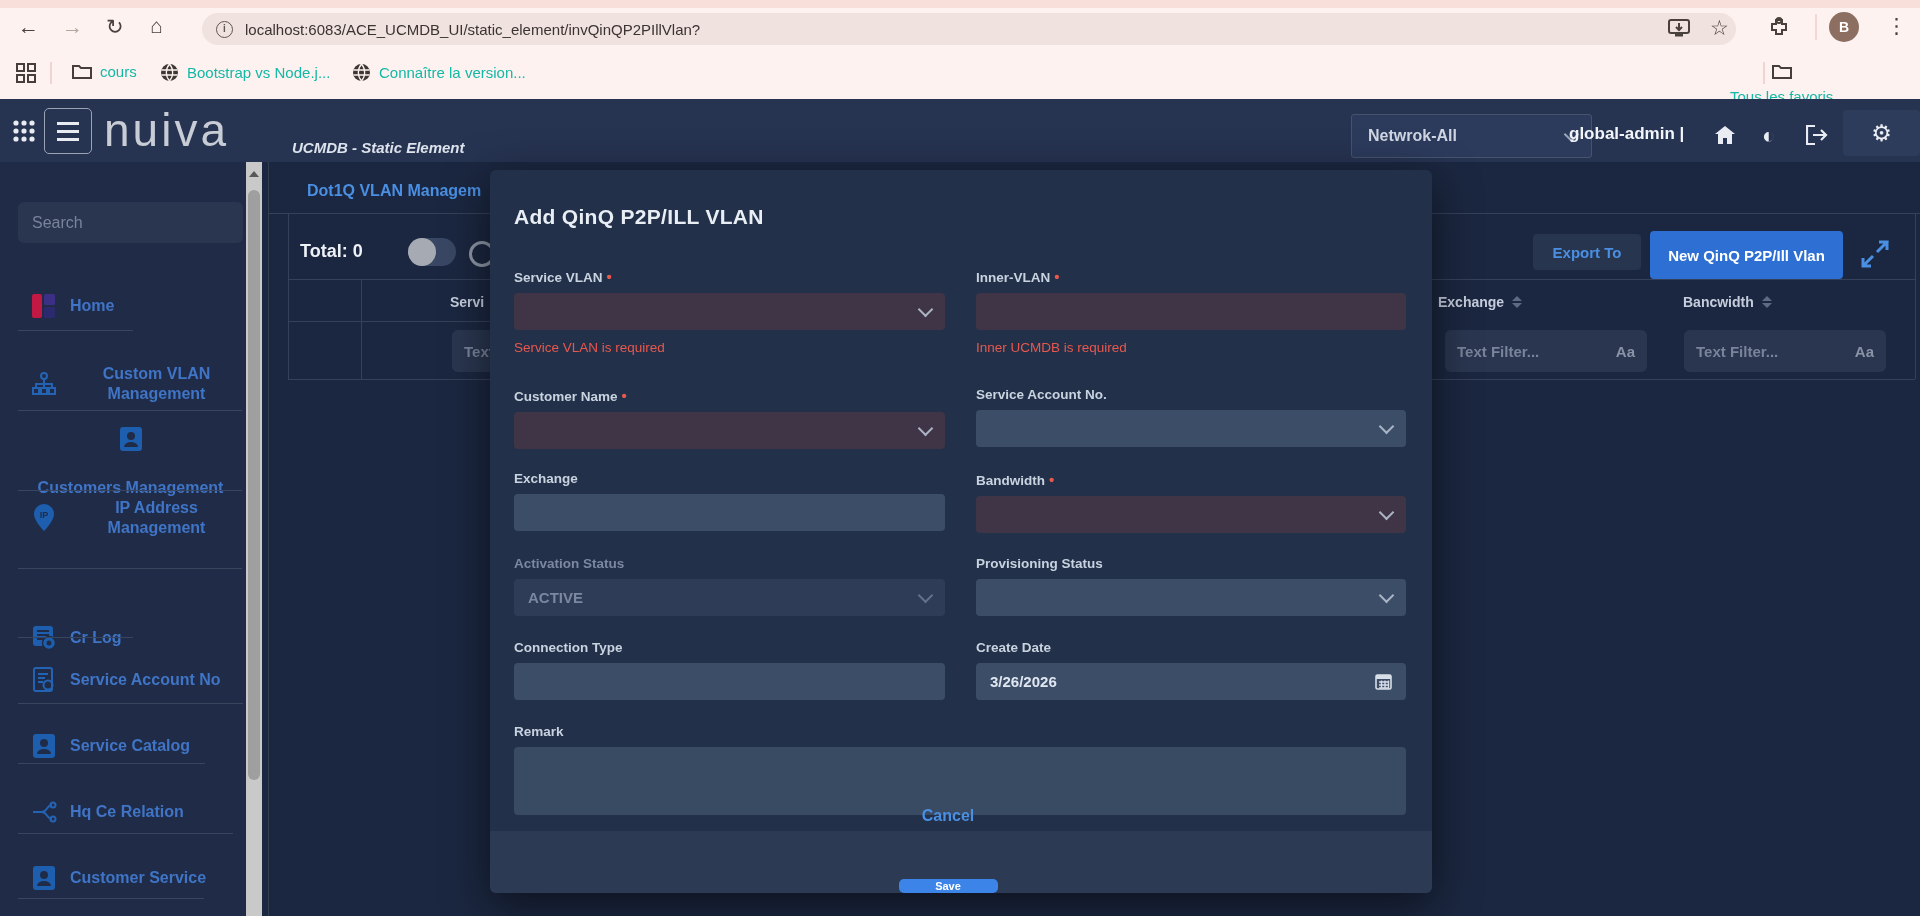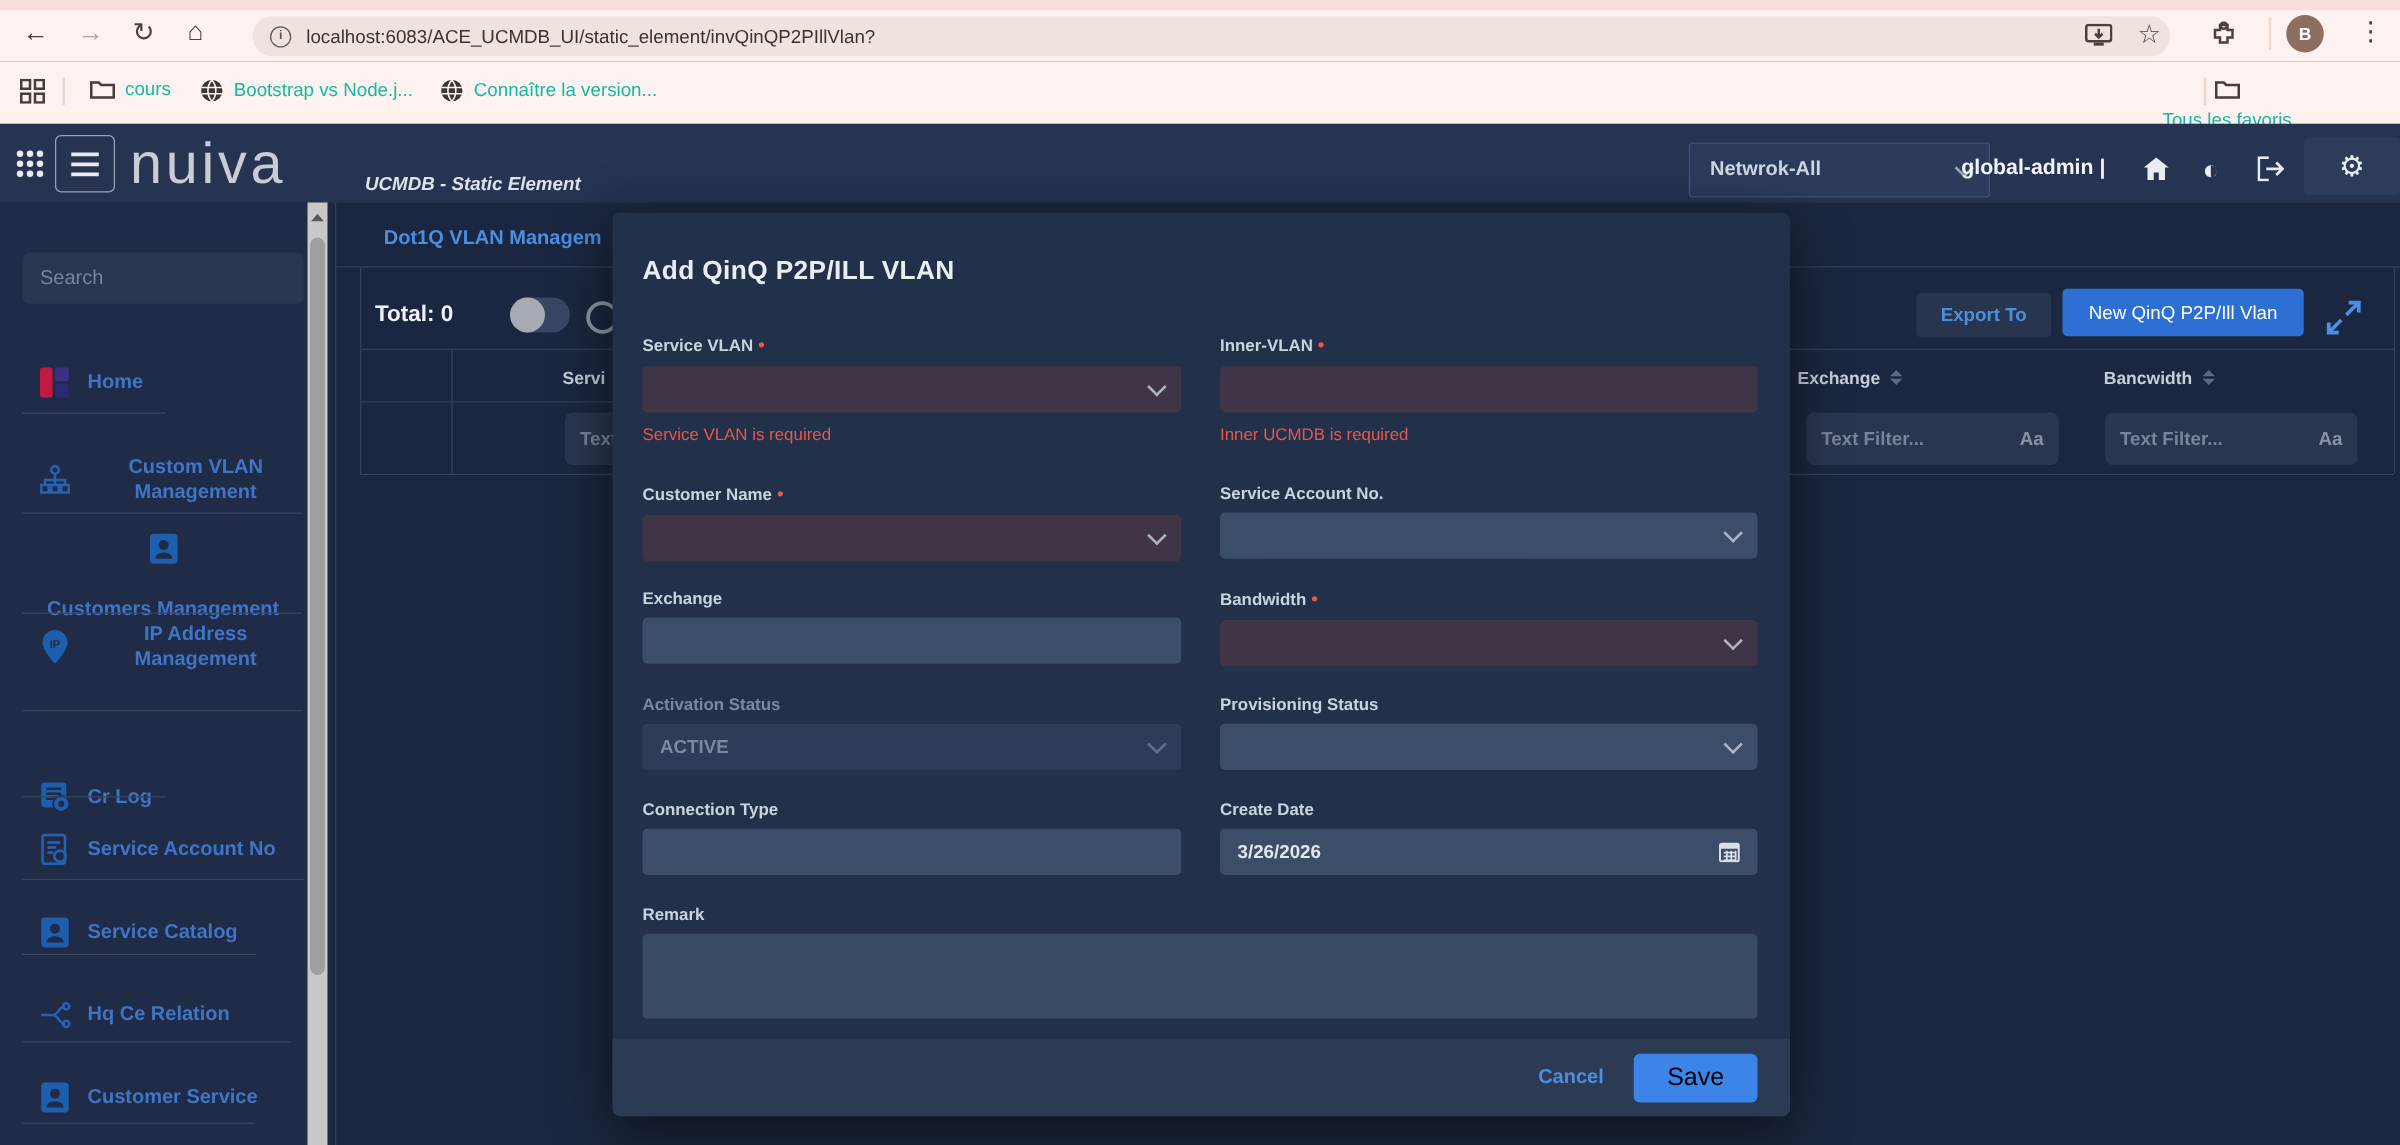--- a/index.html
+++ b/index.html
@@ -57,22 +57,22 @@
   .main-edge{left:268px;top:162px;width:1px;height:754px;background:#323d52;}
   .hline{background:#35405a;height:1px;}
   .vline{background:#35405a;width:1px;}
   .tab-label{left:307px;top:182px;font-size:16px;font-weight:bold;color:#4a8fe2;}
   .total{left:300px;top:241px;font-size:18px;font-weight:bold;color:#eef1f6;}
   .toggle{left:408px;top:238px;width:48px;height:28px;background:#394764;border-radius:14px;}
   .toggle .knob{position:absolute;left:0px;top:0px;width:28px;height:28px;border-radius:50%;background:#a6abb3;}
   .ring{left:469px;top:241px;width:20px;height:20px;border:3px solid #8f98a8;border-radius:50%;}
   .btn-export{left:1533px;top:234px;width:108px;height:36px;background:#27354f;border-radius:4px;
               color:#4a8fe2;font-size:15px;font-weight:bold;display:flex;align-items:center;justify-content:center;}
-  .btn-new{left:1650px;top:231px;width:193px;height:38px;background:#2d6fd2;border-radius:4px;
-           color:#fff;font-size:15px;font-weight:normal;display:flex;align-items:center;justify-content:center;}
+  .btn-new{left:1650px;top:231px;width:193px;height:48px;background:#2d6fd2;border-radius:4px;
+           color:#fff;font-size:15px;font-weight:bold;display:flex;align-items:center;justify-content:center;}
   .col-hdr{font-size:14px;font-weight:bold;color:#c6cedd;display:flex;align-items:center;gap:8px;}
   .sort{display:inline-flex;flex-direction:column;gap:2px;}
   .sort i{width:0;height:0;border-left:5px solid transparent;border-right:5px solid transparent;}
   .sort .up{border-bottom:5px solid #5d6a82;}
   .sort .dn{border-top:5px solid #5d6a82;}
   .filter{height:42px;background:#2a3650;border-radius:6px;display:flex;align-items:center;
           justify-content:space-between;padding:0 12px;box-sizing:border-box;}
   .filter .ph{color:#79839a;font-size:15px;font-weight:bold;}
   .filter .aa{color:#8a93a6;font-size:15px;font-weight:bold;}
   
@@ -84,24 +84,24 @@
   .req{color:#e8584c;font-size:15px;margin-left:4px;}
   .ctrl{height:37px;border-radius:4px;background:#3c4d68;display:flex;align-items:center;
         justify-content:space-between;padding:0 14px;box-sizing:border-box;font-size:15px;color:#dfe5ee;}
   .ctrl.invalid{background:#3f3546;}
   .ctrl.disabled{background:#2e3c57;color:#7b88a0;font-weight:bold;}
   .ctrl .chev{border-color:#aab4c4;}
   .ctrl.disabled .chev{border-color:#64718a;}
   .f-err{font-size:13.5px;color:#e8584c;}
   .remark-area{background:#394a63;border-radius:4px;}
   .m-footer{left:0;top:661px;width:942px;height:62px;background:#2c3a53;border-radius:0 0 6px 6px;
-            display:flex;align-items:center;justify-content:flex-end;gap:24px;padding-right:26px;box-sizing:border-box;}
+            display:flex;align-items:center;justify-content:flex-end;gap:54px;padding-right:26px;box-sizing:border-box;flex-direction:column;}
   .cancel{color:#4a8fe2;font-size:16px;font-weight:bold;}
-  .save{width:99px;height:39px;background:#3d84e8;border:none;border-radius:5px;color:#000000;
-        font-size:20px;font-weight:normal;}
+  .save{width:99px;height:39px;background:#3d84e8;border:none;border-radius:5px;color:#ffffff;
+        font-size:11px;font-weight:bold;}
   .date-val{font-size:15px;font-weight:bold;color:#e1e7f0;}
 </style>
 </head>
 <body>
 
 <div class="abs chrome-strip"></div>
 <div class="abs chrome-toolbar"></div>
 <span class="abs nav-ic" style="left:18px;top:16px;">←</span>
 <span class="abs nav-ic dis" style="left:62px;top:16px;">→</span>
 <span class="abs nav-ic" style="left:106px;top:16px;">↻</span>

